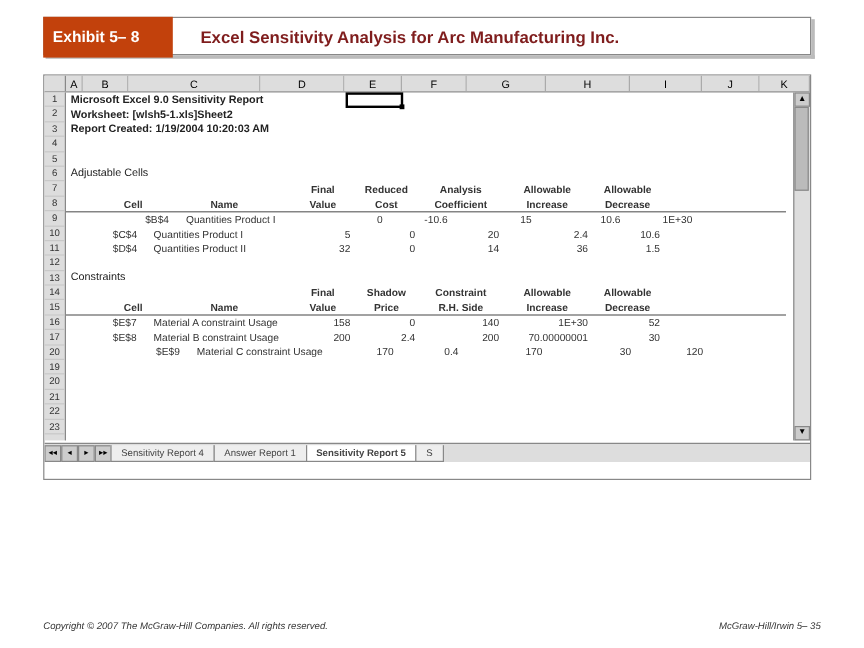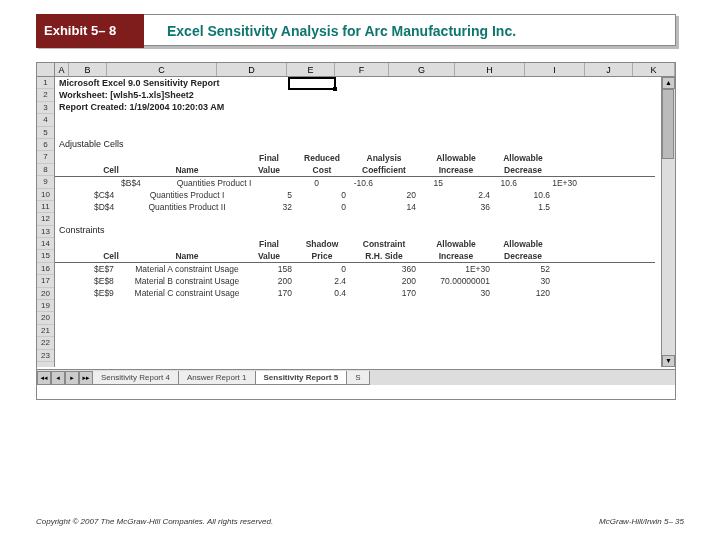--- a/index.html
+++ b/index.html
@@ -24,34 +24,34 @@
     right: -4px; bottom: -4px;
     width: 100%; height: 100%;
     border-right: 3px solid #bbb;
     border-bottom: 3px solid #bbb;
     z-index: -1;
   }
   .exhibit-tab {
     position: absolute;
     top: -1px; left: -1px;
     width: 108px; height: 34px;
-    background: #7f1d1d;
+    background: #c2410c;
     color: #fff;
     font-weight: bold;
     font-size: 13px;
     line-height: 34px;
     padding-left: 8px;
   }
   .title-text {
     position: absolute;
     left: 130px; top: 0;
     line-height: 32px;
     font-weight: bold;
     font-size: 14px;
-    color: #0f766e;
+    color: #7f1d1d;
   }
   .excel-frame {
     position: absolute;
     top: 62px; left: 36px;
     width: 640px; height: 338px;
     border: 1px solid #888;
     background: #fff;
     overflow: hidden;
   }
   .col-headers {
@@ -129,21 +129,21 @@
   .data-row {
     position: absolute;
     left: 0; width: 600px;
     height: 12px;
     display: flex;
     font-size: 8.5px;
     color: #333;
   }
   .dc { text-align: center; }
   .dc.cell { width: 38px; text-align: left; padding-left: 4px; margin-left: 35px; }
-  .dc.name { width: 118px; text-align: center; }
+  .dc.name { width: 118px; text-align: left; }
   .dc.v1 { width: 52px; text-align: right; padding-right: 6px; }
   .dc.v2 { width: 54px; text-align: right; padding-right: 6px; }
   .dc.v3 { width: 70px; text-align: right; padding-right: 6px; }
   .dc.v4 { width: 74px; text-align: right; padding-right: 6px; }
   .dc.v5 { width: 60px; text-align: right; padding-right: 6px; }
   .hdr-row { font-weight: bold; }
   .hdr-row .dc { text-align: center; }
   .vsb {
     position: absolute;
     right: 0; top: 14px;
@@ -336,34 +336,34 @@
         <span class="dc v3">R.H. Side</span>
         <span class="dc v4">Increase</span>
         <span class="dc v5">Decrease</span>
       </div>
       <div id="sec2rows">
           <div class="data-row" style="top: 187px;">
             <span class="dc cell">$E$7</span>
             <span class="dc name">Material A constraint Usage</span>
             <span class="dc v1">158</span>
             <span class="dc v2">0</span>
-            <span class="dc v3">360</span>
+            <span class="dc v3">140</span>
             <span class="dc v4">1E+30</span>
             <span class="dc v5">52</span>
           </div>
           <div class="data-row" style="top: 199px;">
             <span class="dc cell">$E$8</span>
             <span class="dc name">Material B constraint Usage</span>
             <span class="dc v1">200</span>
             <span class="dc v2">2.4</span>
             <span class="dc v3">200</span>
             <span class="dc v4">70.00000001</span>
             <span class="dc v5">30</span>
           </div>
-          <div class="data-row" style="top: 211px;">
+          <div class="data-row" style="top: 211px; padding-left: 36px;">
             <span class="dc cell">$E$9</span>
             <span class="dc name">Material C constraint Usage</span>
             <span class="dc v1">170</span>
             <span class="dc v2">0.4</span>
             <span class="dc v3">170</span>
             <span class="dc v4">30</span>
             <span class="dc v5">120</span>
           </div>
         </div>
     </div>

